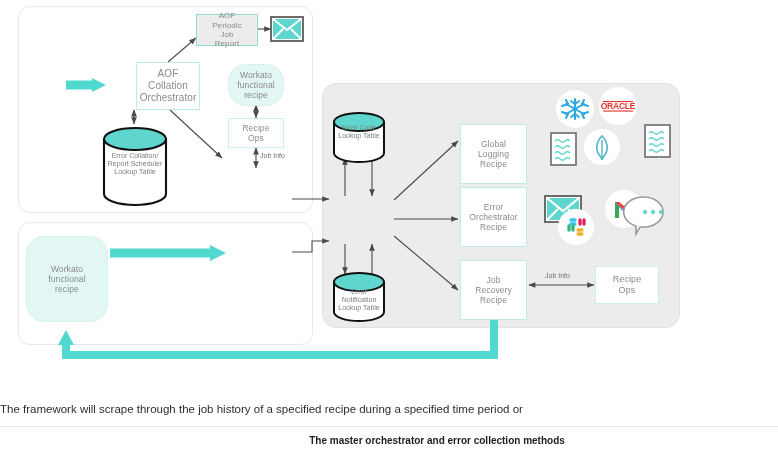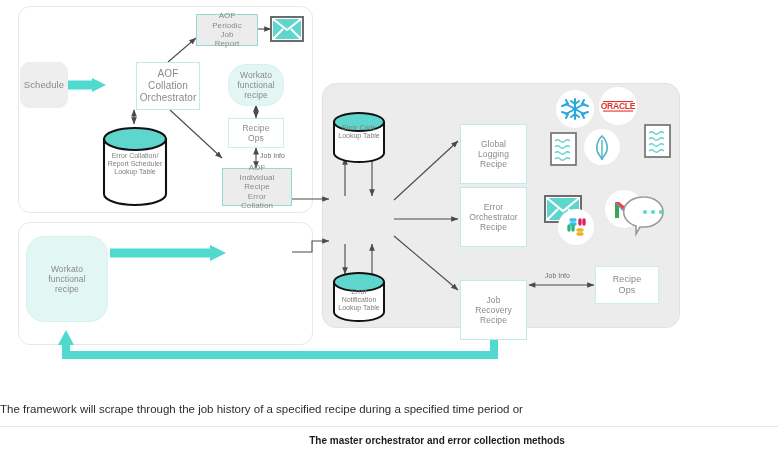--- a/index.html
+++ b/index.html
@@ -295,23 +295,20 @@
       </g>
     </g>
   </svg>
 
   <div class="abs panel-white" style="left:18px;top:6px;width:295px;height:207px;z-index:1;"></div>
   <div class="abs panel-white" style="left:18px;top:222px;width:295px;height:123px;z-index:1;"></div>
   <div class="abs panel-grey" style="left:322px;top:83px;width:358px;height:245px;z-index:1;"></div>
 
   <style>#canvas{z-index:3;}</style>
 
-  <div class="abs node node-round-grey" style="left:20px;top:62px;width:48px;height:46px;font-size:9.5px;z-index:4;">
-    <span>Schedule</span>
-  </div>
 
   <div class="abs node node-sq" style="left:104px;top:62px;width:64px;height:48px;font-size:10px;z-index:4;margin-left:32px;">
     <span>AOF Collation Orchestrator</span>
   </div>
 
   <div class="abs node node-sq-grey" style="left:196px;top:14px;width:62px;height:32px;font-size:8px;z-index:4;">
     <span>AOF Periodic Job Report</span>
   </div>
 
   <div class="abs" style="left:104px;top:152px;width:62px;z-index:4;font-size:7px;">
@@ -323,23 +320,20 @@
   <div class="abs node node-round-mint" style="left:228px;top:64px;width:56px;height:42px;font-size:8.5px;z-index:4;">
     <span>Workato functional recipe</span>
   </div>
 
   <div class="abs node node-round" style="left:228px;top:118px;width:56px;height:30px;font-size:8.5px;z-index:4;">
     <span>Recipe Ops</span>
   </div>
 
   <div class="abs edge-label" style="left:260px;top:152px;font-size:7px;z-index:5;">Job Info</div>
 
-  <div class="abs node node-sq-grey" style="left:222px;top:168px;width:70px;height:38px;font-size:8px;z-index:4;">
-    <span>AOF Individual Recipe Error Collation</span>
-  </div>
 
   <div class="abs node node-round-mint" style="left:26px;top:236px;width:82px;height:86px;font-size:8.5px;z-index:4;">
     <span>Workato functional recipe</span>
   </div>
 
 
   <div class="abs" style="left:332px;top:124px;width:54px;z-index:4;font-size:7px;">
     <div style="text-align:center;color:#7e7e7e;line-height:1.15;">Error Code</div>
     <div style="text-align:center;color:#7e7e7e;line-height:1.15;">Lookup Table</div>
   </div>
@@ -352,21 +346,21 @@
   </div>
 
   <div class="abs node node-sq" style="left:460px;top:124px;width:67px;height:60px;font-size:8.5px;z-index:4;">
     <span>Global Logging Recipe</span>
   </div>
 
   <div class="abs node node-sq" style="left:460px;top:187px;width:67px;height:60px;font-size:8.5px;z-index:4;">
     <span>Error Orchestrator Recipe</span>
   </div>
 
-  <div class="abs node node-sq" style="left:460px;top:260px;width:67px;height:60px;font-size:8.5px;z-index:4;margin-top:20px;">
+  <div class="abs node node-sq" style="left:460px;top:260px;width:67px;height:60px;font-size:8.5px;z-index:4;">
     <span>Job Recovery Recipe</span>
   </div>
 
   <div class="abs edge-label" style="left:545px;top:272px;font-size:7px;z-index:5;">Job Info</div>
 
   <div class="abs node node-round" style="left:595px;top:266px;width:64px;height:38px;font-size:9px;z-index:4;">
     <span>Recipe Ops</span>
   </div>
 
   <div class="caption-area body-text">The framework will scrape through the job history of a specified recipe during a specified time period or</div>

